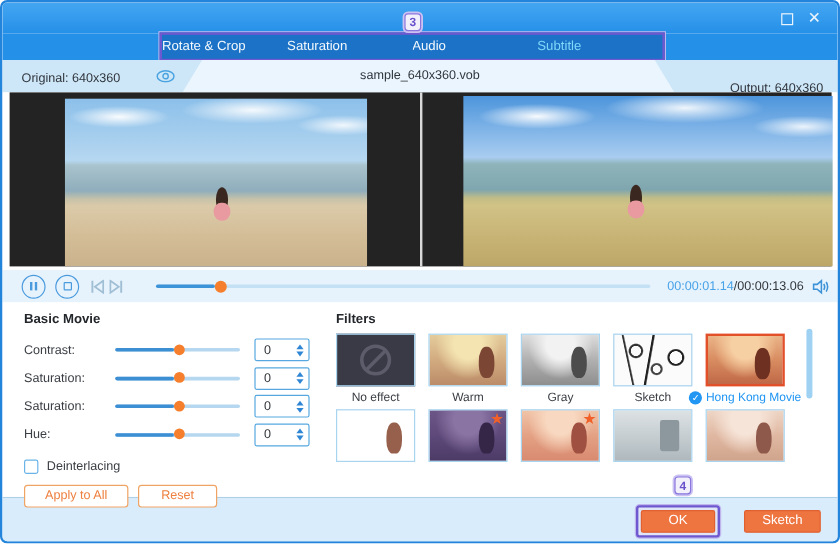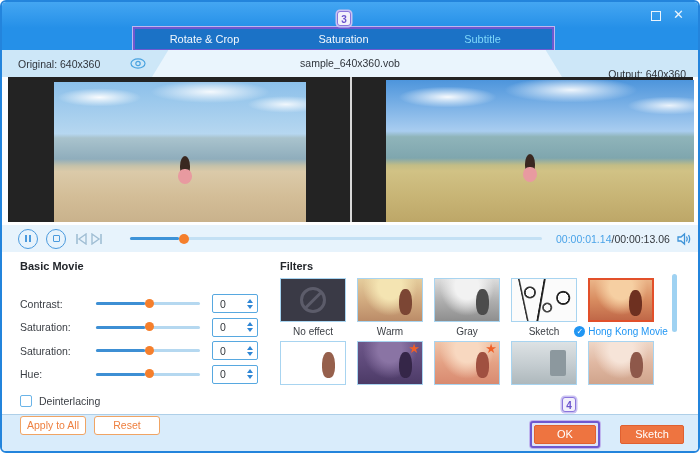--- a/index.html
+++ b/index.html
@@ -8,21 +8,21 @@
 
   
   .titlebar { position:relative; height:26px; background:linear-gradient(180deg,#44a6f2,#2590e8); }
   .win-controls { position:absolute; right:14px; top:6px; display:flex; gap:12px; align-items:center; }
   .btn-max { width:10px; height:10px; border:1.5px solid #eaf4fc; margin-top:2px; cursor:pointer; }
   .btn-close { color:#eaf4fc; font-size:13px; line-height:13px; cursor:pointer; }
 
   
   .tabbar { position:relative; height:22px; background:#2590e8; }
   .tab-annot { position:absolute; left:131px; top:-1px; width:421px; height:24px; border:2px solid #6e58d0; box-shadow:0 0 0 1px #c0b6ee; background:#1b72c6; display:flex; }
-  .tab { flex:1; text-align:center; font-size:11px; line-height:20px; color:#f2f8fd; cursor:pointer; white-space:nowrap; overflow:hidden; }
+  .tab { flex:1; font-size:11px; line-height:20px; color:#f2f8fd; cursor:pointer; white-space:nowrap; overflow:hidden; }
   .tab.selected { background:#e9f4fc; color:#1b72c6; }
   .tab.hilite { color:#7fd8fa; }
 
   
   .infobar { position:relative; height:27px; background:#cde7f8; overflow:hidden; }
   .infobar .band { position:absolute; left:150px; width:410px; top:0; height:27px; background:#eaf5fd; clip-path:polygon(4% 0, 96% 0, 100% 100%, 0 100%); }
   .info-left { position:absolute; left:16px; top:7px; font-size:10.5px; color:#30353c; display:flex; align-items:center; gap:30px;text-align:center; }
   .info-center { position:absolute; left:0; right:0; top:7px; text-align:center; font-size:10.5px; color:#30353c; }
   .info-right { position:absolute; right:12px; top:18px; font-size:10.5px; color:#30353c; }
   .eye { cursor:pointer; display:inline-block; margin-top:1px; }
@@ -83,21 +83,21 @@
   .spin-val { flex:1; padding-left:7px; font-size:10.5px; color:#33373c; }
   .spin-arrows { width:14px; display:flex; flex-direction:column; align-items:center; gap:2px; cursor:pointer; }
   .arr { width:0; height:0; border-left:3.5px solid transparent; border-right:3.5px solid transparent; }
   .arr.up { border-bottom:4px solid #2f86d4; }
   .arr.down { border-top:4px solid #2f86d4; }
   .deint { display:flex; align-items:center; gap:7px; margin-top:9px; cursor:pointer; }
   .cb { width:12px; height:12px; border:1.5px solid #6ab4e8; border-radius:2px; background:#fff; }
   .deint-label { font-size:10.5px; color:#3a3e44; }
   .btn-row { display:flex; gap:8px; margin-top:9px; }
   .o-btn { height:19px; border:1px solid #f0a464; border-radius:3px; background:#fff; color:#ee8040; font-size:10.5px; padding:0 14px; line-height:17px; cursor:pointer; }
-  .o-btn.w1 { width:66px; text-align:center; padding:0; }
+  .o-btn.w1 { width:87px; text-align:center; padding:0; }
   .o-btn.w2 { width:66px; text-align:center; padding:0; }
 
   
   .filters { position:relative; flex:1; padding:8px 0 0 10px; }
   .fgrid { margin-top:6px; display:grid; grid-template-columns:repeat(5,66px); column-gap:11px; row-gap:0; }
   .fitem { position:relative; width:66px; cursor:pointer; margin-bottom:2px; }
   .thumb { position:relative; width:66px; height:44px; border:1px solid #a8d4f0; }
   .fitem.selected .thumb { border:2px solid #e2502a; }
   .flabel { height:16px; font-size:10px; color:#3a3e44; text-align:center; margin-top:1px; white-space:nowrap; display:flex; align-items:center; justify-content:center; gap:3px; }
   .fitem.selected .flabel { color:#2196f3; }
@@ -156,20 +156,21 @@
     <div class="win-controls">
       <div class="btn-max"></div>
       <div class="btn-close">✕</div>
     </div>
   </div>
 
   <div class="tabbar">
     <div class="tab-annot">
       <div class="tab">Rotate &amp; Crop</div>
       <div class="tab">Saturation</div>
+      <div class="tab">Audio</div>
       <div class="tab hilite">Subtitle</div>
     </div>
   </div>
 
   <div class="infobar">
     <div class="band"></div>
     <div class="info-left">
       <span>Original: 640x360</span>
       <span class="eye">
         <svg width="16" height="11" viewBox="0 0 16 11">
@@ -238,21 +239,21 @@
           <path d="M12.5 3 Q14.8 7 12.5 11" fill="none" stroke="#3d93d8" stroke-width="1.3"></path>
         </svg>
     </div>
   </div>
 
   <div class="content">
 
     <div class="basic">
       <div class="panel-title">Basic Movie</div>
 
-      <div class="ef-row" style="margin-top:20px;">
+      <div class="ef-row" style="margin-top:8px;">
         <span class="ef-label">Contrast:</span>
         <div class="ef-slider">
             <div class="ef-fill"></div>
             <div class="ef-thumb"></div>
           </div>
         <div class="spin">
           <span class="spin-val">0</span>
           <span class="spin-arrows">
               <span class="arr up"></span>
               <span class="arr down"></span>

